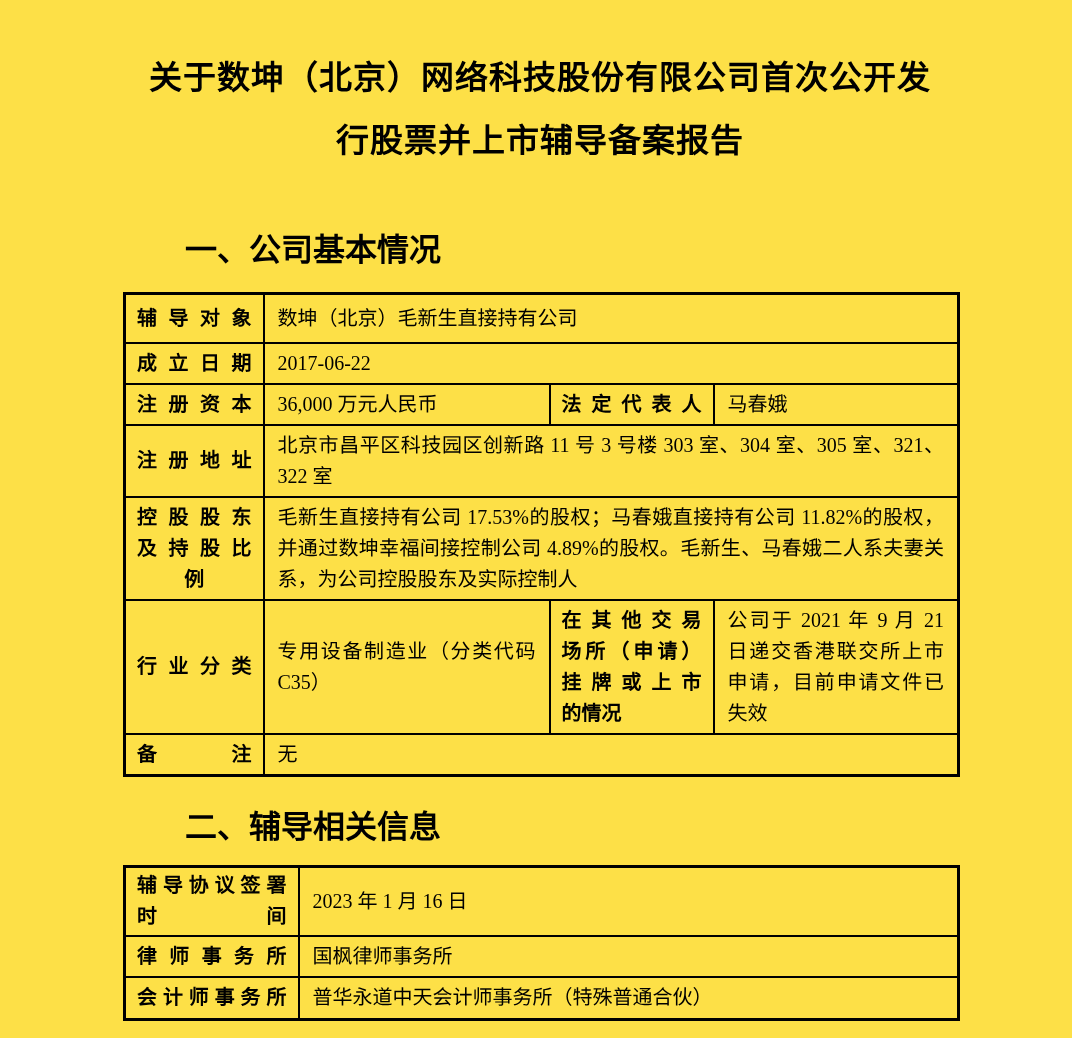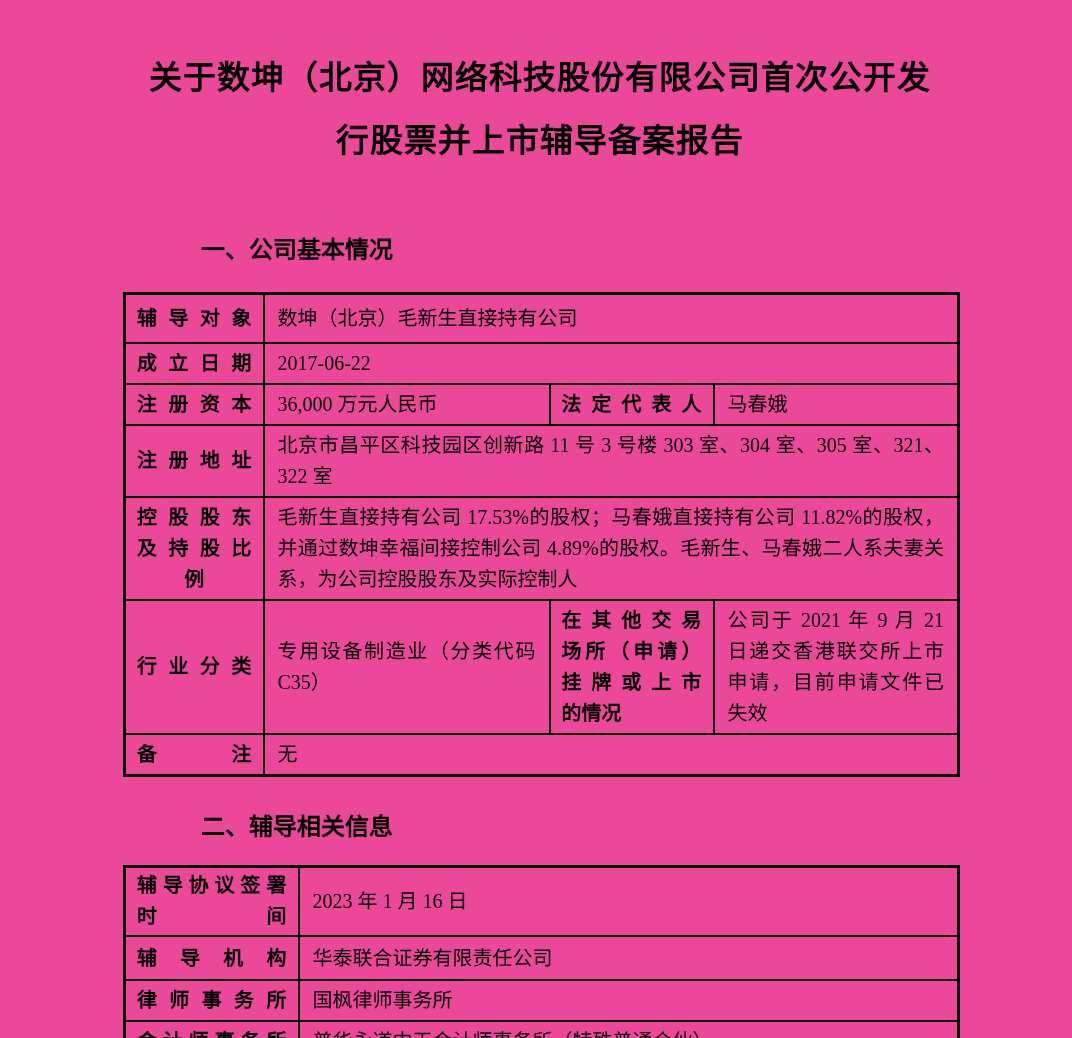--- a/index.html
+++ b/index.html
@@ -6,43 +6,43 @@
     margin: 0;
     padding: 0;
     background: #ffffff;
     color: #000000;
   }
   .page {
     position: relative;
     width: 1072px;
     height: 1038px;
     box-sizing: border-box;
-    background: #ec4899;
+    background: #fde047;
     overflow: hidden;
     font-family: "Liberation Serif", serif;
   }
   .content {
     box-sizing: border-box;
     padding: 46px 115px 0 123px;
   }
   .doc-title {
     font-family: "Liberation Sans", sans-serif;
     font-weight: bold;
     font-size: 33px;
     line-height: 63px;
     text-align: center;
     letter-spacing: 1px;
     margin: 0;
   }
   .section-heading {
     font-family: "Liberation Sans", sans-serif;
     font-weight: bold;
-    font-size: 24px;
+    font-size: 32px;
     line-height: 32px;
-    margin: 16px;
+    margin: 0;
     padding-left: 62px;
   }
   .heading-1 { margin-top: 62px; margin-bottom: 26px; }
   .heading-2 { margin-top: 34px; margin-bottom: 22px; }
 
   table.doc-table {
     border-collapse: collapse;
     table-layout: fixed;
     width: 834px;
   }
@@ -148,24 +148,20 @@
       </colgroup>
       <tbody>
           <tr>
         <td class="lbl" style="height:70px">
               <span class="lline jl">辅导协议签署</span>
               <span class="lline jl">时间</span>
             </td>
         <td class="val">2023 年 1 月 16 日</td>
       </tr>
       <tr>
-        <td class="lbl" style="height:44px">辅导机构</td>
-        <td class="val">华泰联合证券有限责任公司</td>
-      </tr>
-      <tr>
         <td class="lbl" style="height:29px">律师事务所</td>
         <td class="val">国枫律师事务所</td>
       </tr>
       <tr>
         <td class="lbl" style="height:42px">会计师事务所</td>
         <td class="val">普华永道中天会计师事务所（特殊普通合伙）</td>
       </tr>
     </tbody>
       </table>
 

